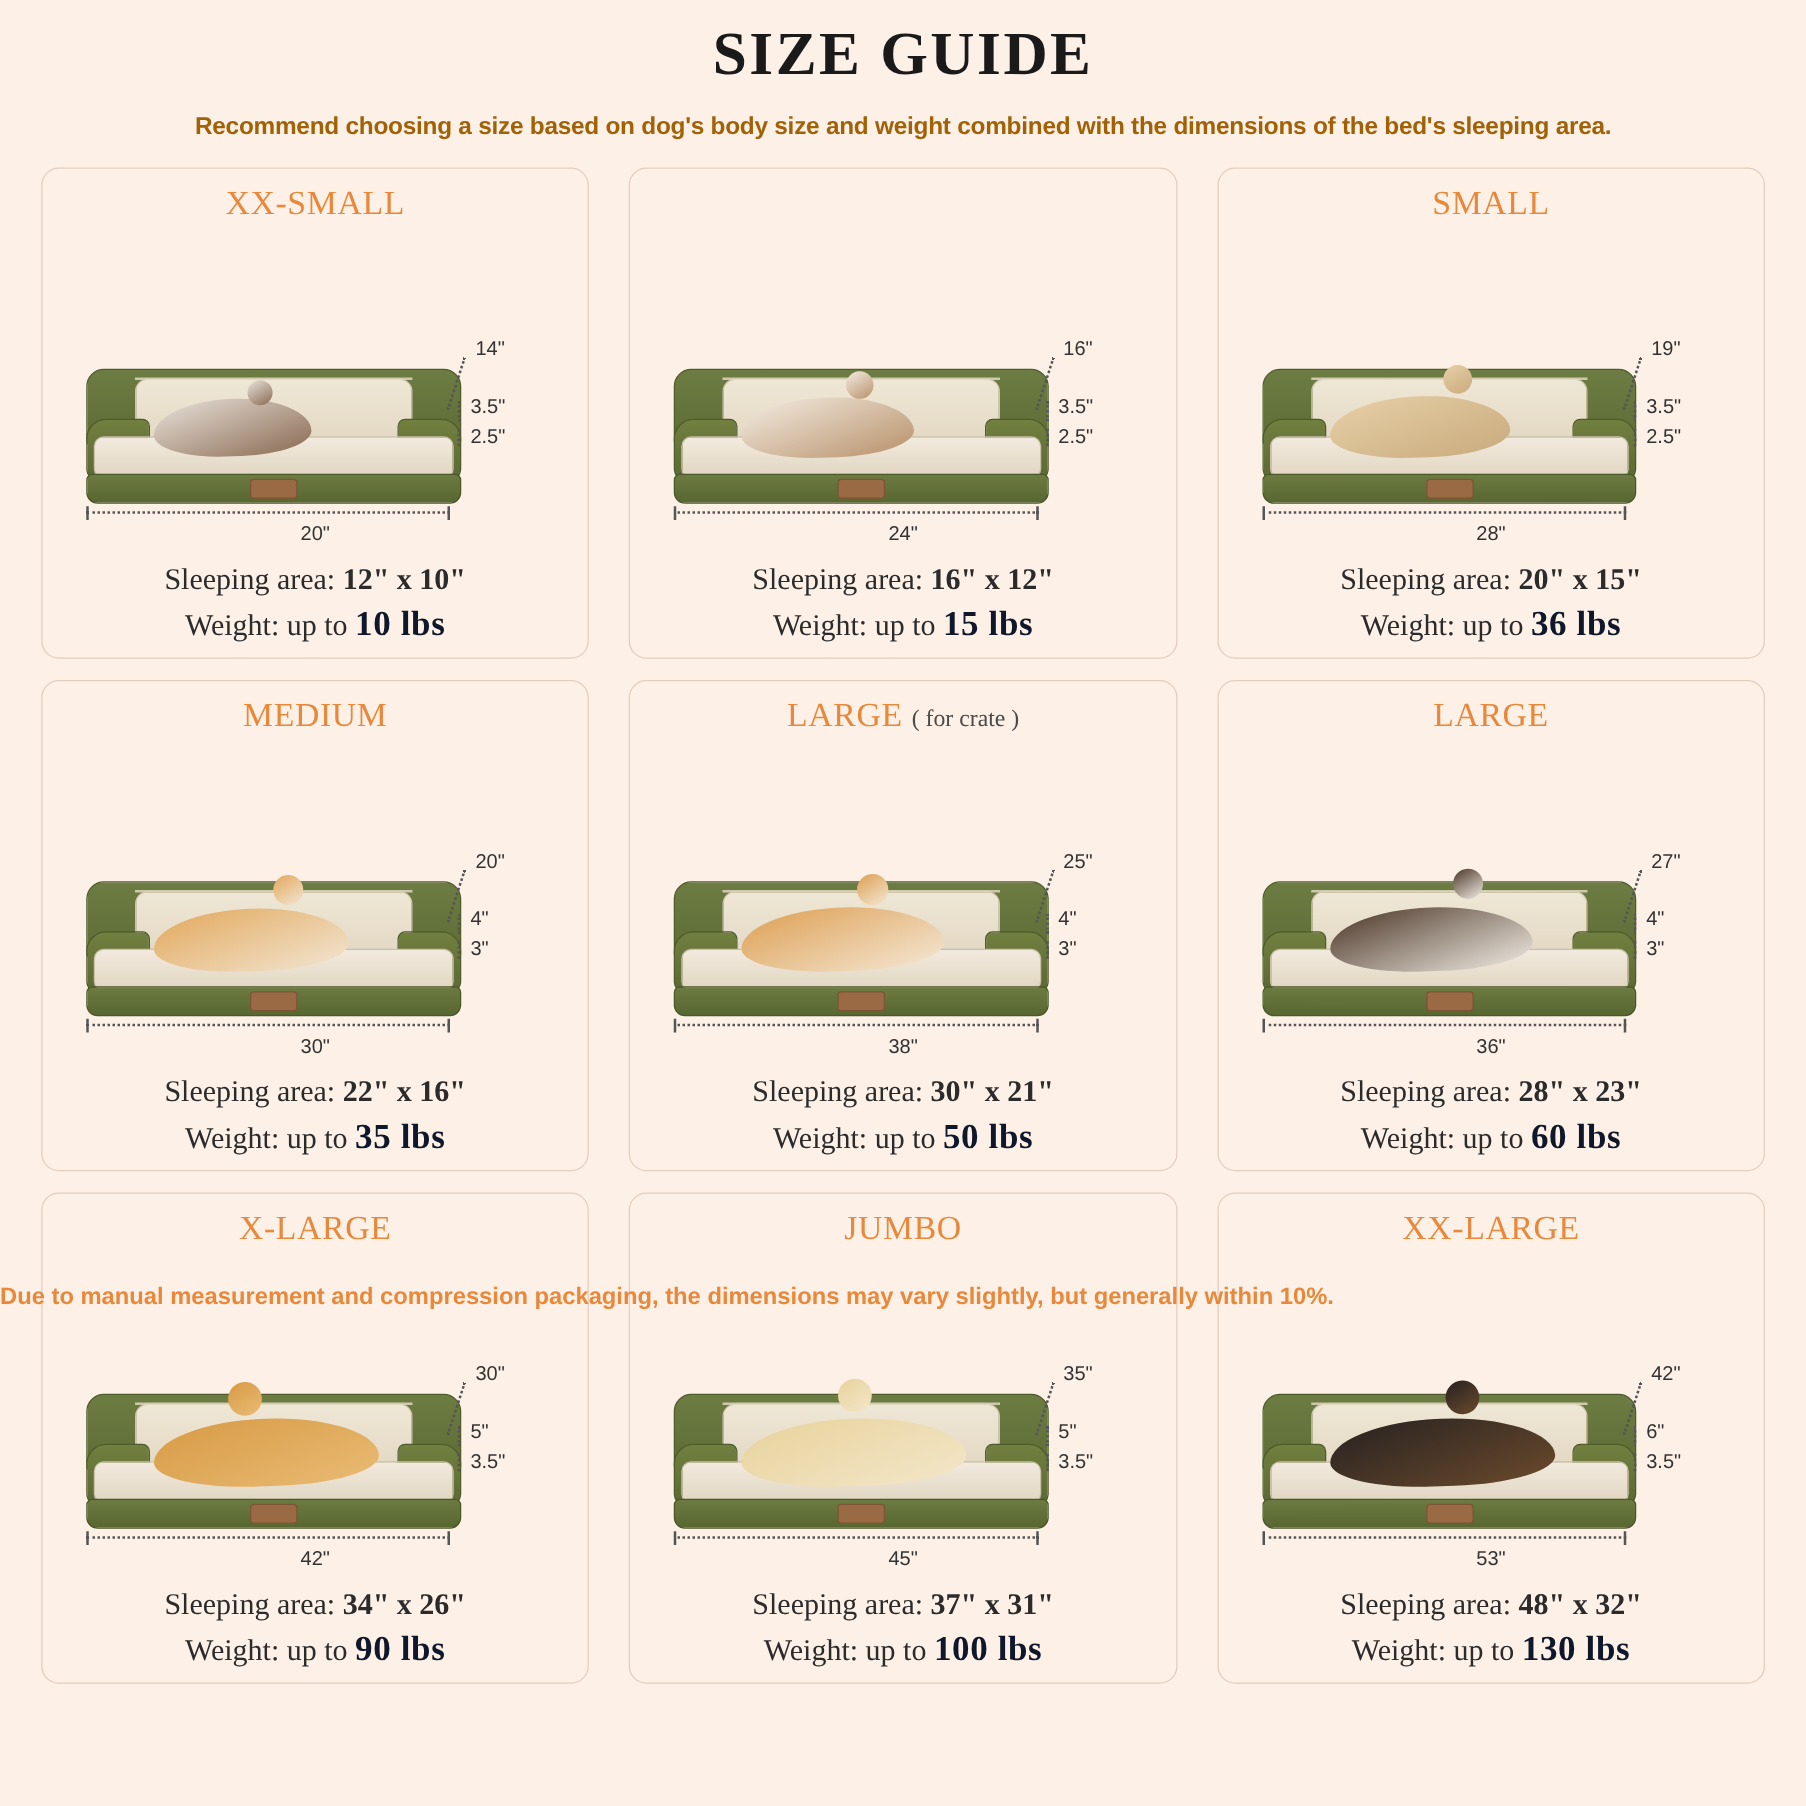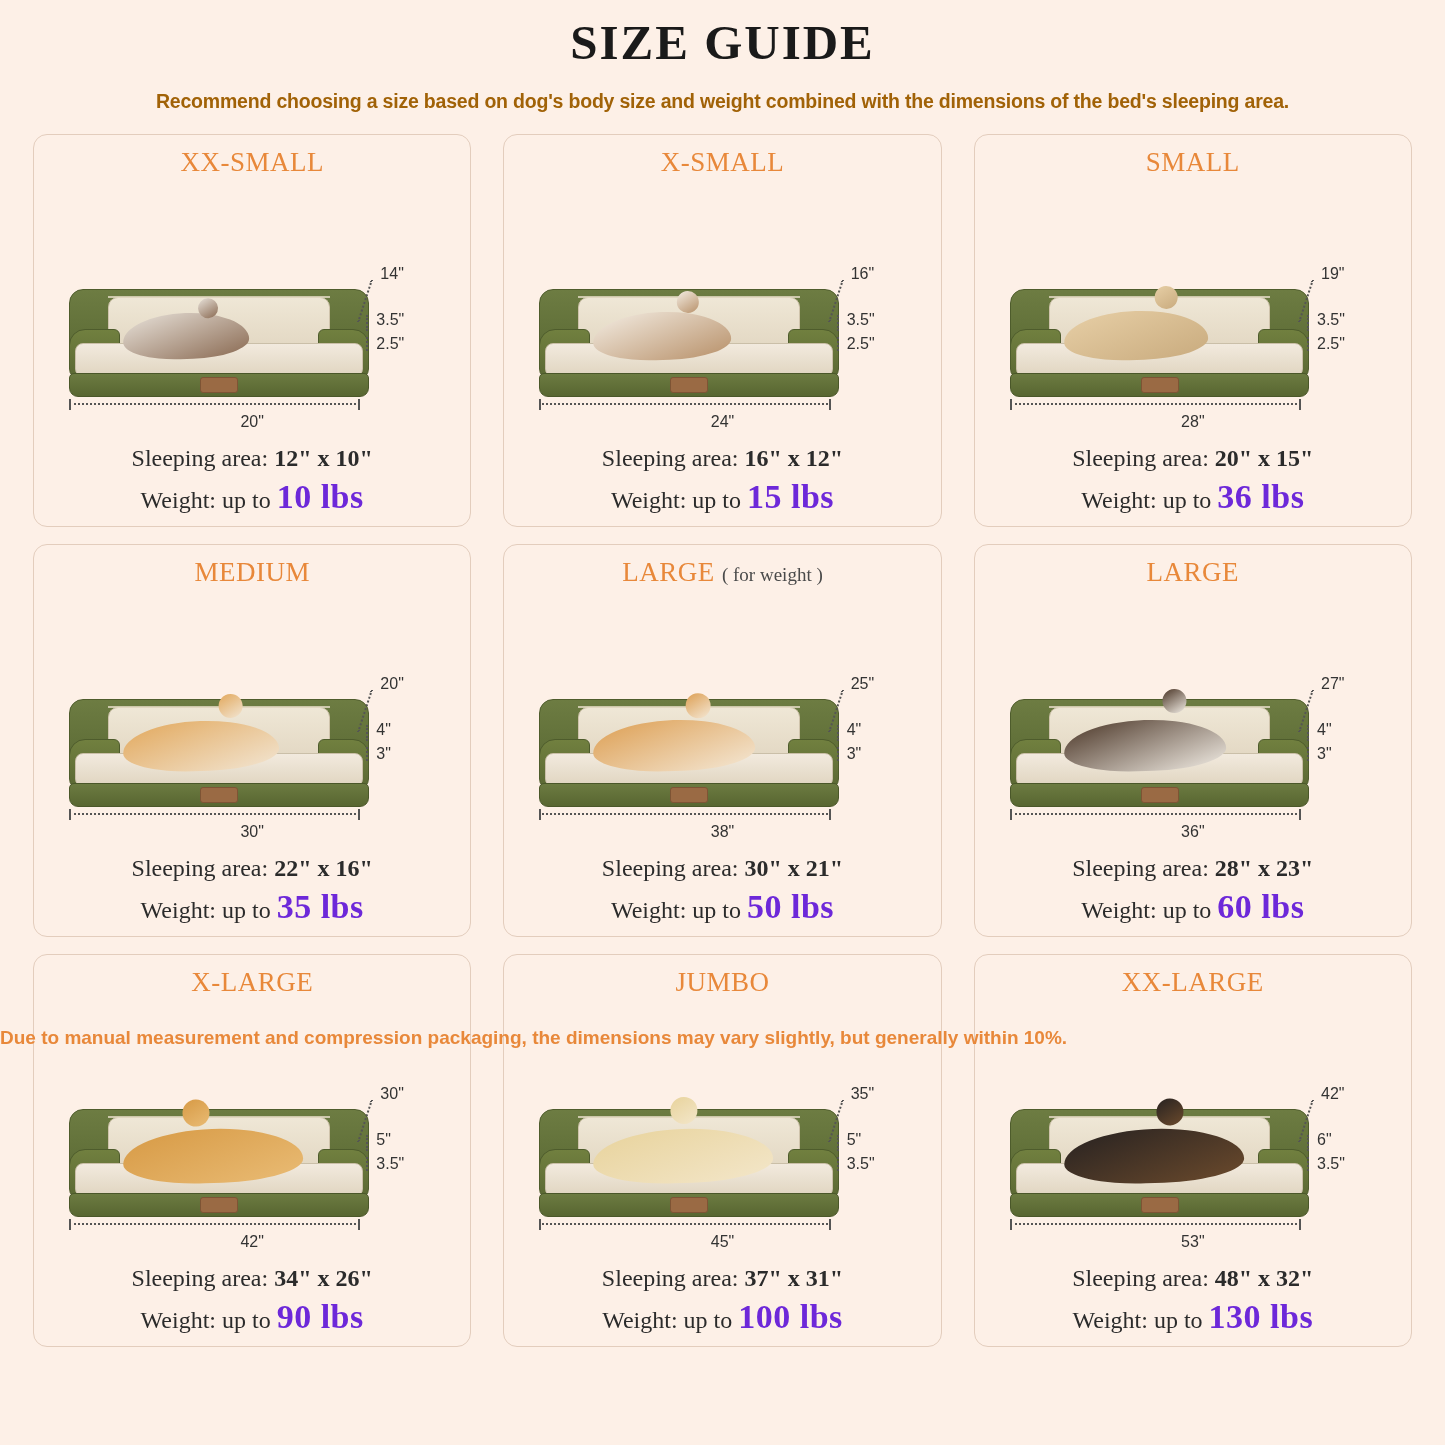--- a/index.html
+++ b/index.html
@@ -222,23 +222,23 @@
   }
   .specs .line1 {
     font-size: 24px;
     margin-bottom: 6px;
   }
   .specs .line1 b { font-weight: bold; }
   .specs .line2 {
     font-size: 24px;
   }
   .specs .line2 .lbs {
-    color: #6d28d9;
+    color: #0f172a;
     font-weight: bold;
-    font-size: 34px;
+    font-size: 28px;
     letter-spacing: 0.5px;
   }
   .footer {
     position: absolute;
     left: 0; right: 0;
     bottom: 22px;
     text-align: left;
     color: #e8883a;
     font-size: 19px;
     font-weight: bold;
@@ -293,24 +293,20 @@
     <div class="specs">
       <div class="line1">
         <span>Sleeping area: </span><b>12" x 10"</b>
       </div>
       <div class="line2">
         <span>Weight: up to </span><span class="lbs">10 lbs</span>
       </div>
     </div>
   </div>
       <div class="card">
-    <div class="card-title">
-      <span>X-SMALL</span>
-      <span class="paren"></span>
-    </div>
     <div class="figure">
       <div class="bed">
         <div class="backrest"></div>
         <div class="inner"></div>
         <div class="piping"></div>
         <div class="armL"></div>
         <div class="armR"></div>
         <div class="cushion"></div>
         <div class="base"></div>
         <div class="tag"></div>
@@ -433,21 +429,21 @@
         <span>Sleeping area: </span><b>22" x 16"</b>
       </div>
       <div class="line2">
         <span>Weight: up to </span><span class="lbs">35 lbs</span>
       </div>
     </div>
   </div>
       <div class="card">
     <div class="card-title">
       <span>LARGE</span>
-      <span class="paren">( for weight )</span>
+      <span class="paren">( for crate )</span>
     </div>
     <div class="figure">
       <div class="bed">
         <div class="backrest"></div>
         <div class="inner"></div>
         <div class="piping"></div>
         <div class="armL"></div>
         <div class="armR"></div>
         <div class="cushion"></div>
         <div class="base"></div>

